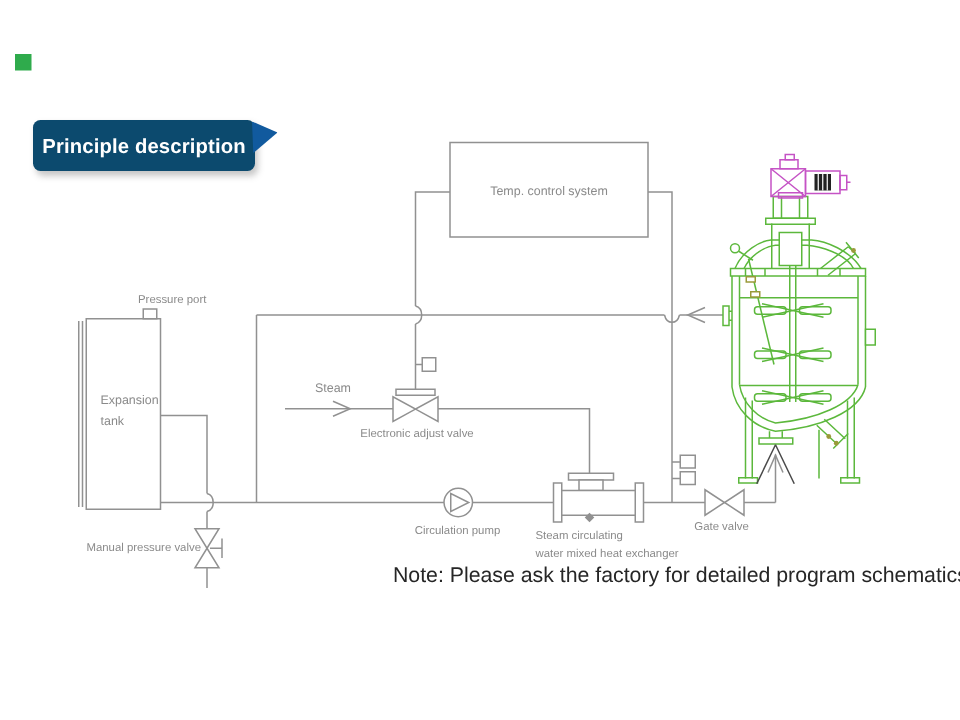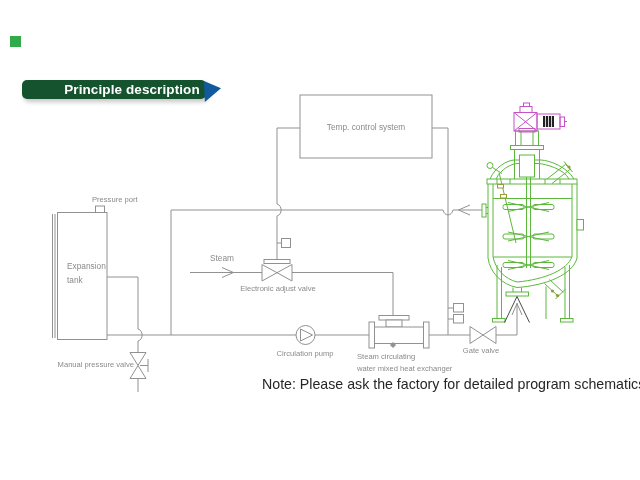--- a/index.html
+++ b/index.html
@@ -4,25 +4,24 @@
 <style>
   html,body{margin:0;padding:0;background:#ffffff;}
   #canvas{
     position:relative;width:640px;height:480px;background:#ffffff;overflow:hidden;
     font-family:"Liberation Sans", sans-serif;
   }
   #logo-square{
     position:absolute;left:10px;top:36px;width:11px;height:11px;background:#2fab4c;
   }
   #banner{
-    position:absolute;left:22px;top:80px;width:148px;height:19px;
-    background:#14532d;border-radius:5px;
+    position:absolute;left:22px;top:80px;width:148px;height:34px;
+    background:#0c4a6e;border-radius:5px;
     display:flex;align-items:center;justify-content:center;
     box-shadow:2px 3px 4px rgba(130,130,130,0.45);
-    padding-left:36px;
   }
   #banner .label{
     color:#ffffff;font-weight:bold;font-size:13.5px;letter-spacing:0.1px;white-space:nowrap;
   }
   #banner .tail{
     position:absolute;right:-15px;top:1px;width:17px;height:21px;background:#115a9e;
     clip-path:polygon(0 0,100% 35%,5% 100%);
   }
   #diagram{position:absolute;left:0;top:0;}
   #note{

